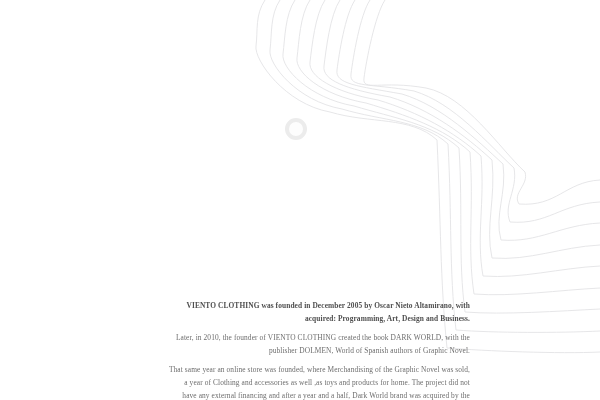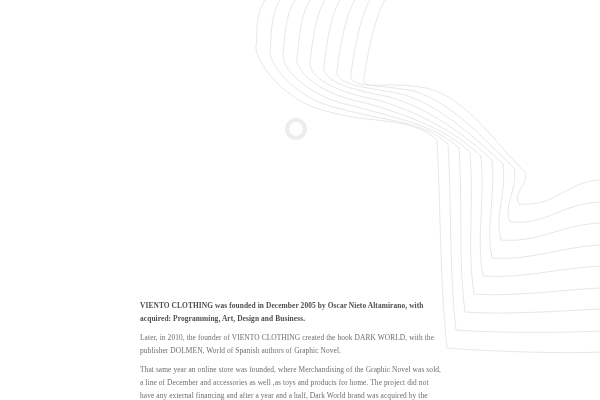--- a/index.html
+++ b/index.html
@@ -17,21 +17,21 @@
     width: 600px; height: 400px;
     display: block;
   }
   .swirl path { fill: none; stroke-width: 1; opacity: 0.9; }
   .content {
     position: absolute;
     left: 140px;
     top: 299px;
     width: 330px;
   }
-  .para { margin: 0 0 6px 0; }
+  .para { margin: 0 0 6px 12px; text-align: right; }
   .ln {
     font-size: 7.4px;
     line-height: 13px;
     white-space: nowrap;
     color: #6d6d6d;
     letter-spacing: 0.1px;
   }
   .para.bold .ln {
     font-weight: 700;
     color: #4e4e4e;
@@ -62,18 +62,18 @@
       <div class="ln">acquired: Programming, Art, Design and Business.</div>
     </div>
 
     <div class="para">
       <div class="ln">Later, in 2010, the founder of VIENTO CLOTHING created the book DARK WORLD, with the</div>
       <div class="ln">publisher DOLMEN, World of Spanish authors of Graphic Novel.</div>
     </div>
 
     <div class="para">
       <div class="ln">That same year an online store was founded, where Merchandising of the Graphic Novel was sold,</div>
-      <div class="ln">a line of December and accessories as well ,as toys and products for home. The project did not</div>
+      <div class="ln">a year of Clothing and accessories as well ,as toys and products for home. The project did not</div>
       <div class="ln">have any external financing and after a year and a half, Dark World brand was acquired by the</div>
     </div>
 
   </div>
 </div>
 
 </body></html>

